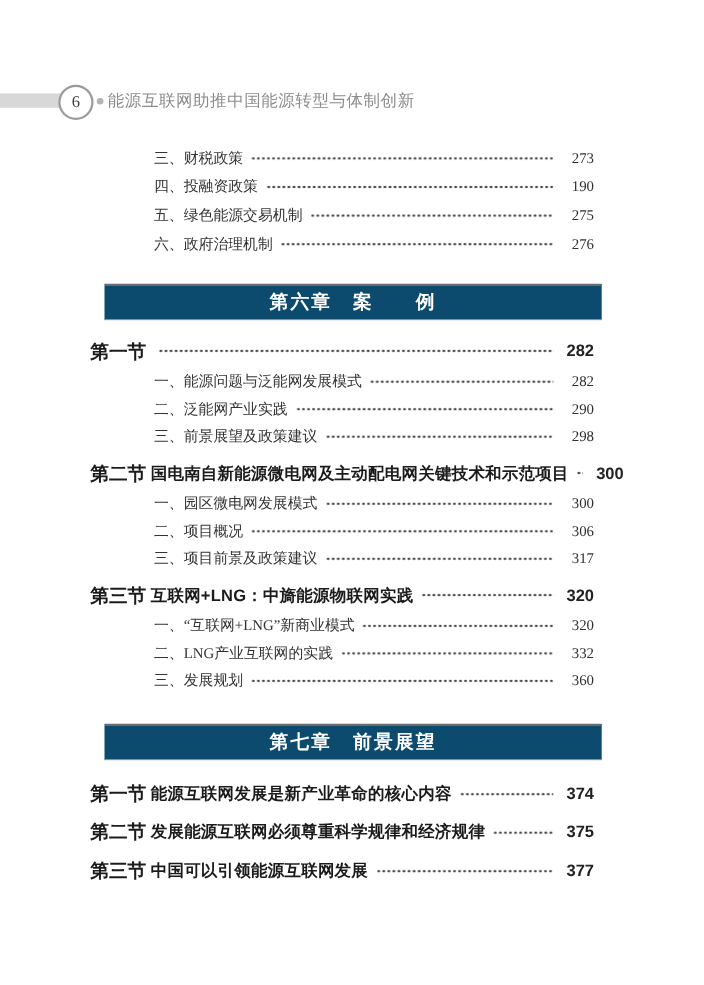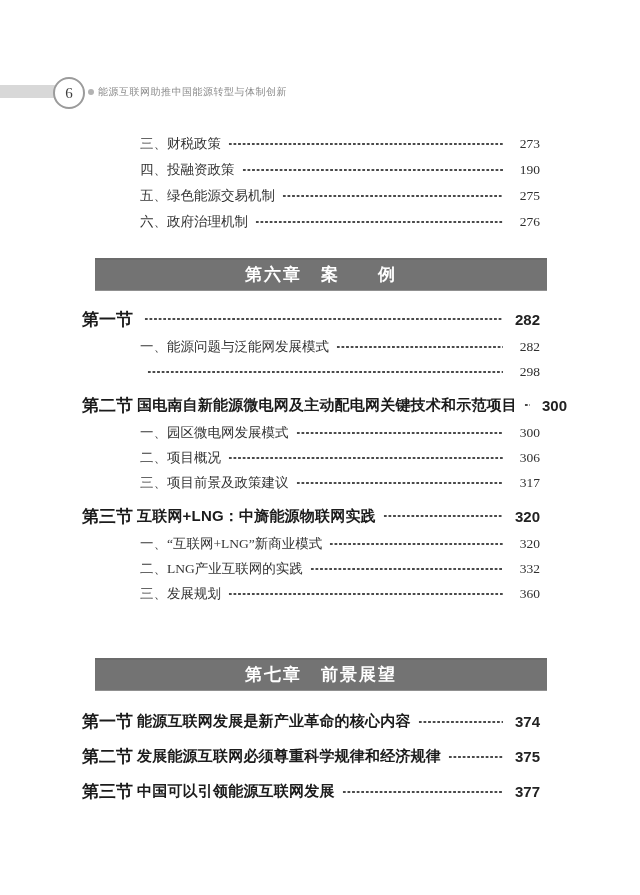--- a/index.html
+++ b/index.html
@@ -15,40 +15,40 @@
   .hdr-bar{position:absolute;top:9px;left:0;width:57px;height:13px;background:#d8d8d8;}
   .pg-circle{
     position:absolute;top:1px;left:53px;width:28px;height:28px;border-radius:50%;
     border:2px solid #9b9b9b;background:#ffffff;display:flex;align-items:center;justify-content:center;
     font-size:15px;color:#3f3f3f;font-family:"Liberation Serif","DejaVu Serif",serif;
   }
   .hdr-dot{position:absolute;top:13px;left:88px;width:6px;height:6px;border-radius:50%;background:#b3b3b3;}
   .hdr-title{
     position:absolute;top:0;left:98px;height:32px;line-height:32px;
     font-family:"Liberation Sans","DejaVu Sans",sans-serif;
-    font-size:10px;color:#8c8c8c;letter-spacing:0.5px;white-space:nowrap;
+    font-size:15px;color:#8c8c8c;letter-spacing:0.5px;white-space:nowrap;
   }
 
   
   .row{display:flex;align-items:center;white-space:nowrap;}
   .leader{
     flex:1;height:14px;margin:0 5px 0 7px;min-width:6px;
     background-image:radial-gradient(circle,#4a4a4a 1.1px,rgba(0,0,0,0) 1.4px);
     background-size:4.6px 14px;background-position:0 57%;background-repeat:repeat-x;
   }
   .pg{min-width:32px;text-align:right;font-size:13.5px;color:#2f2f2f;}
 
   
   .leading{position:absolute;top:131px;left:82px;width:458px;}
   .leading .row{height:26px;padding-left:58px;font-size:13.5px;color:#333;}
 
   
   .banner{
     position:absolute;left:95px;width:452px;height:33px;
-    background:#737373;box-shadow:inset 0 2px 0 #6b6b6b, inset 0 -1px 0 #909090;
+    background:#0c4a6e;box-shadow:inset 0 2px 0 #6b6b6b, inset 0 -1px 0 #909090;
     color:#ffffff;font-family:"Liberation Sans","DejaVu Sans",sans-serif;
     font-weight:700;font-size:17px;letter-spacing:2px;
     display:flex;align-items:center;justify-content:center;white-space:pre;
   }
   .banner-ch6{top:258px;}
   .banner-ch7{top:658px;}
 
   
   .chapter{position:absolute;left:82px;width:458px;}
   .ch6{top:306px;}
@@ -112,20 +112,26 @@
         <span class="leader"></span>
         <span class="pg sec-pg">282</span>
       </div>
       <div class="subgroup">
         <div class="row">
           <span>一、能源问题与泛能网发展模式</span>
           <span class="leader"></span>
           <span class="pg">282</span>
         </div>
         <div class="row">
+          <span>二、泛能网产业实践</span>
+          <span class="leader"></span>
+          <span class="pg">290</span>
+        </div>
+        <div class="row">
+          <span>三、前景展望及政策建议</span>
           <span class="leader"></span>
           <span class="pg">298</span>
         </div>
       </div>
     </div>
 
     <div class="sec-block">
       <div class="row sec-row">
         <span class="sec-label">第二节</span>
         <span class="sec-title">国电南自新能源微电网及主动配电网关键技术和示范项目</span>

